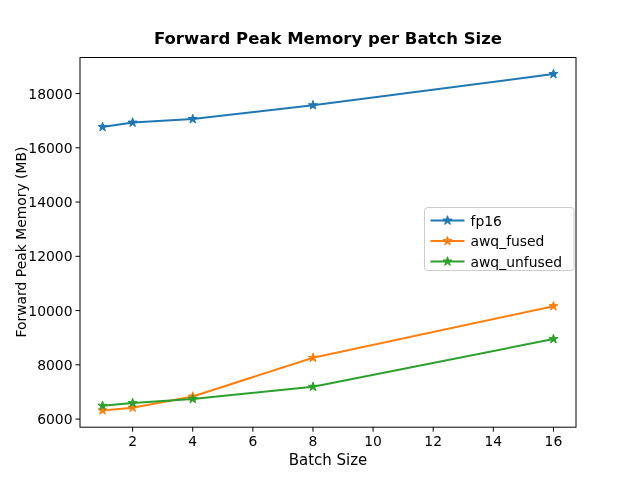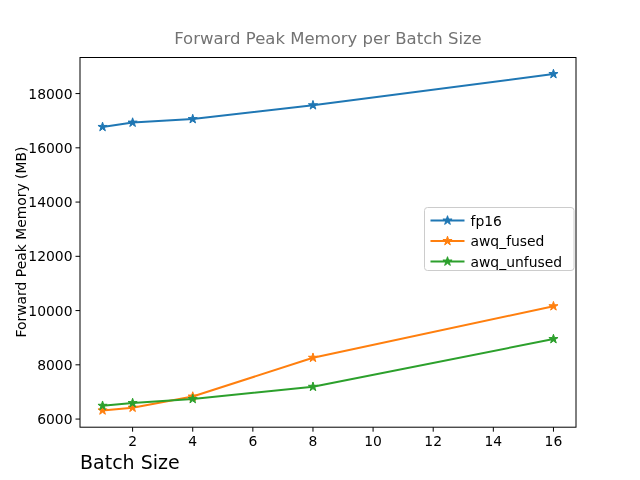--- a/index.html
+++ b/index.html
@@ -10,28 +10,29 @@
     height: 480px;
     background: #ffffff;
     font-family: "DejaVu Sans", "Liberation Sans", sans-serif;
     overflow: hidden;
   }
   .chart-title {
     position: absolute;
     left: 80px; top: 29px; width: 496px;
     text-align: center;
     font-size: 16.5px;
-    color: #737373;
+    color: #000000;
     white-space: nowrap;
+    font-weight: bold;
   }
   .x-label {
     position: absolute;
     left: 80px; top: 451px; width: 496px;
-    text-align: left;
-    font-size: 19px;
+    text-align: center;
+    font-size: 15px;
     color: #000000;
   }
   .y-label {
     position: absolute;
     left: 21px; top: 242px;
     transform: translate(-50%, -50%) rotate(-90deg);
     font-size: 13.9px;
     color: #000000;
     white-space: nowrap;
   }

